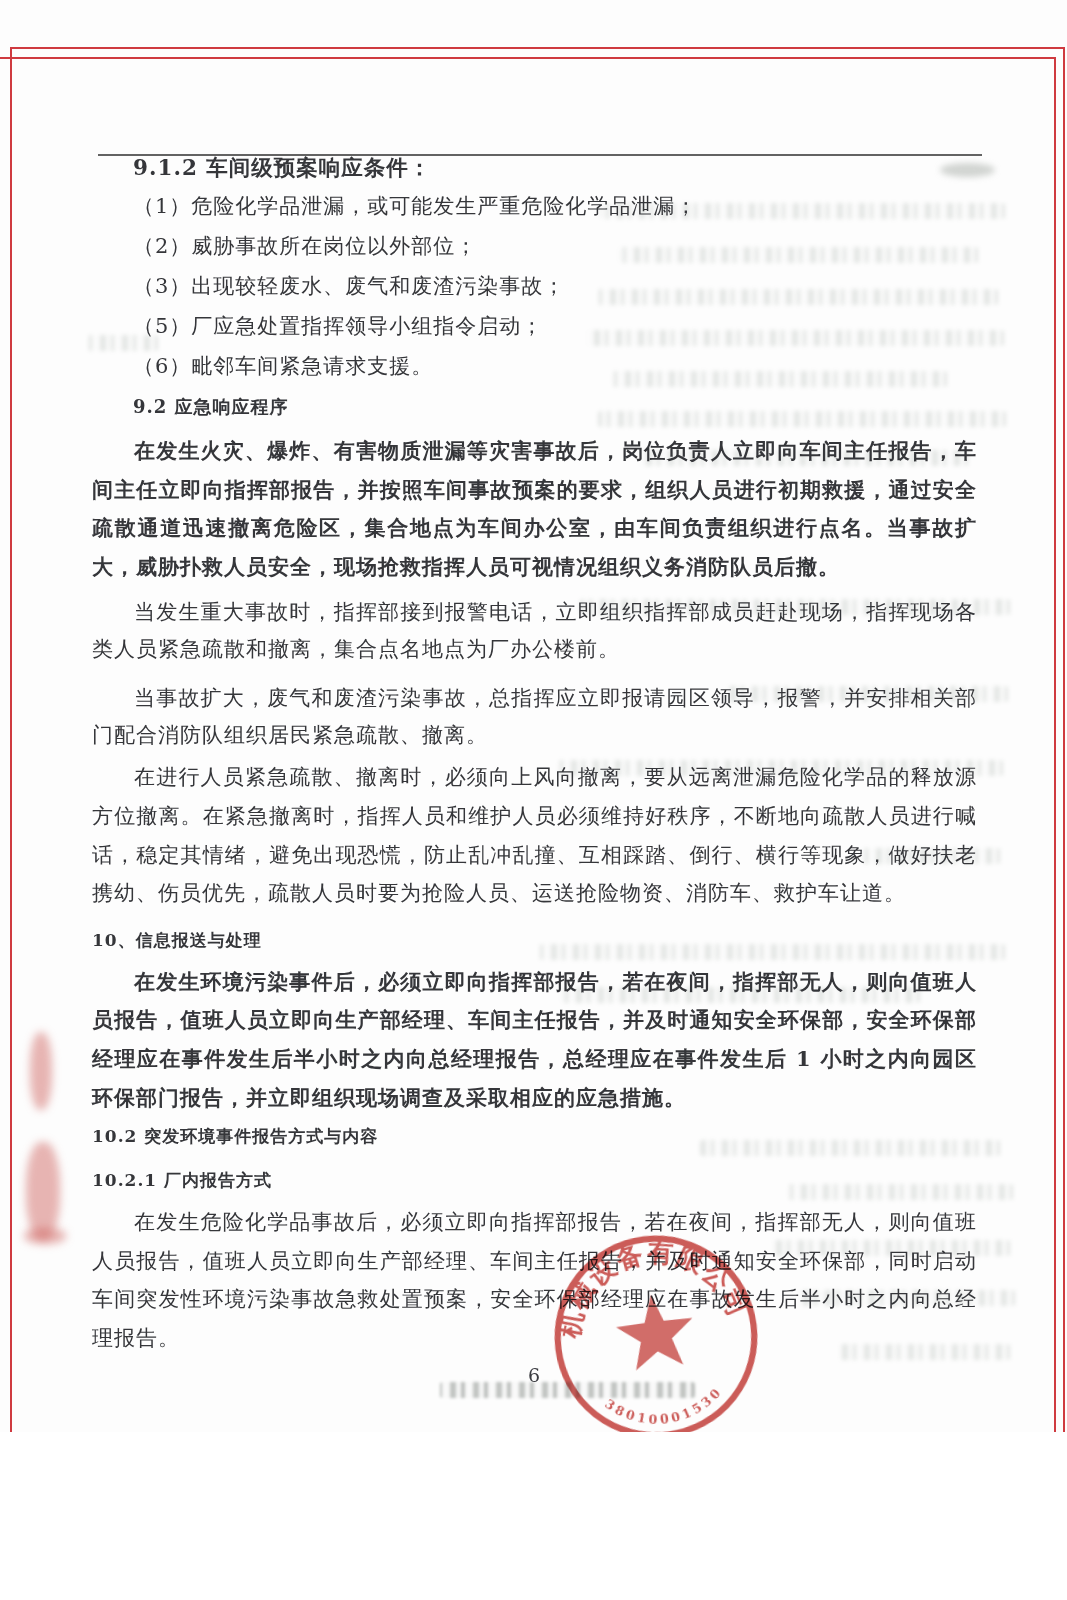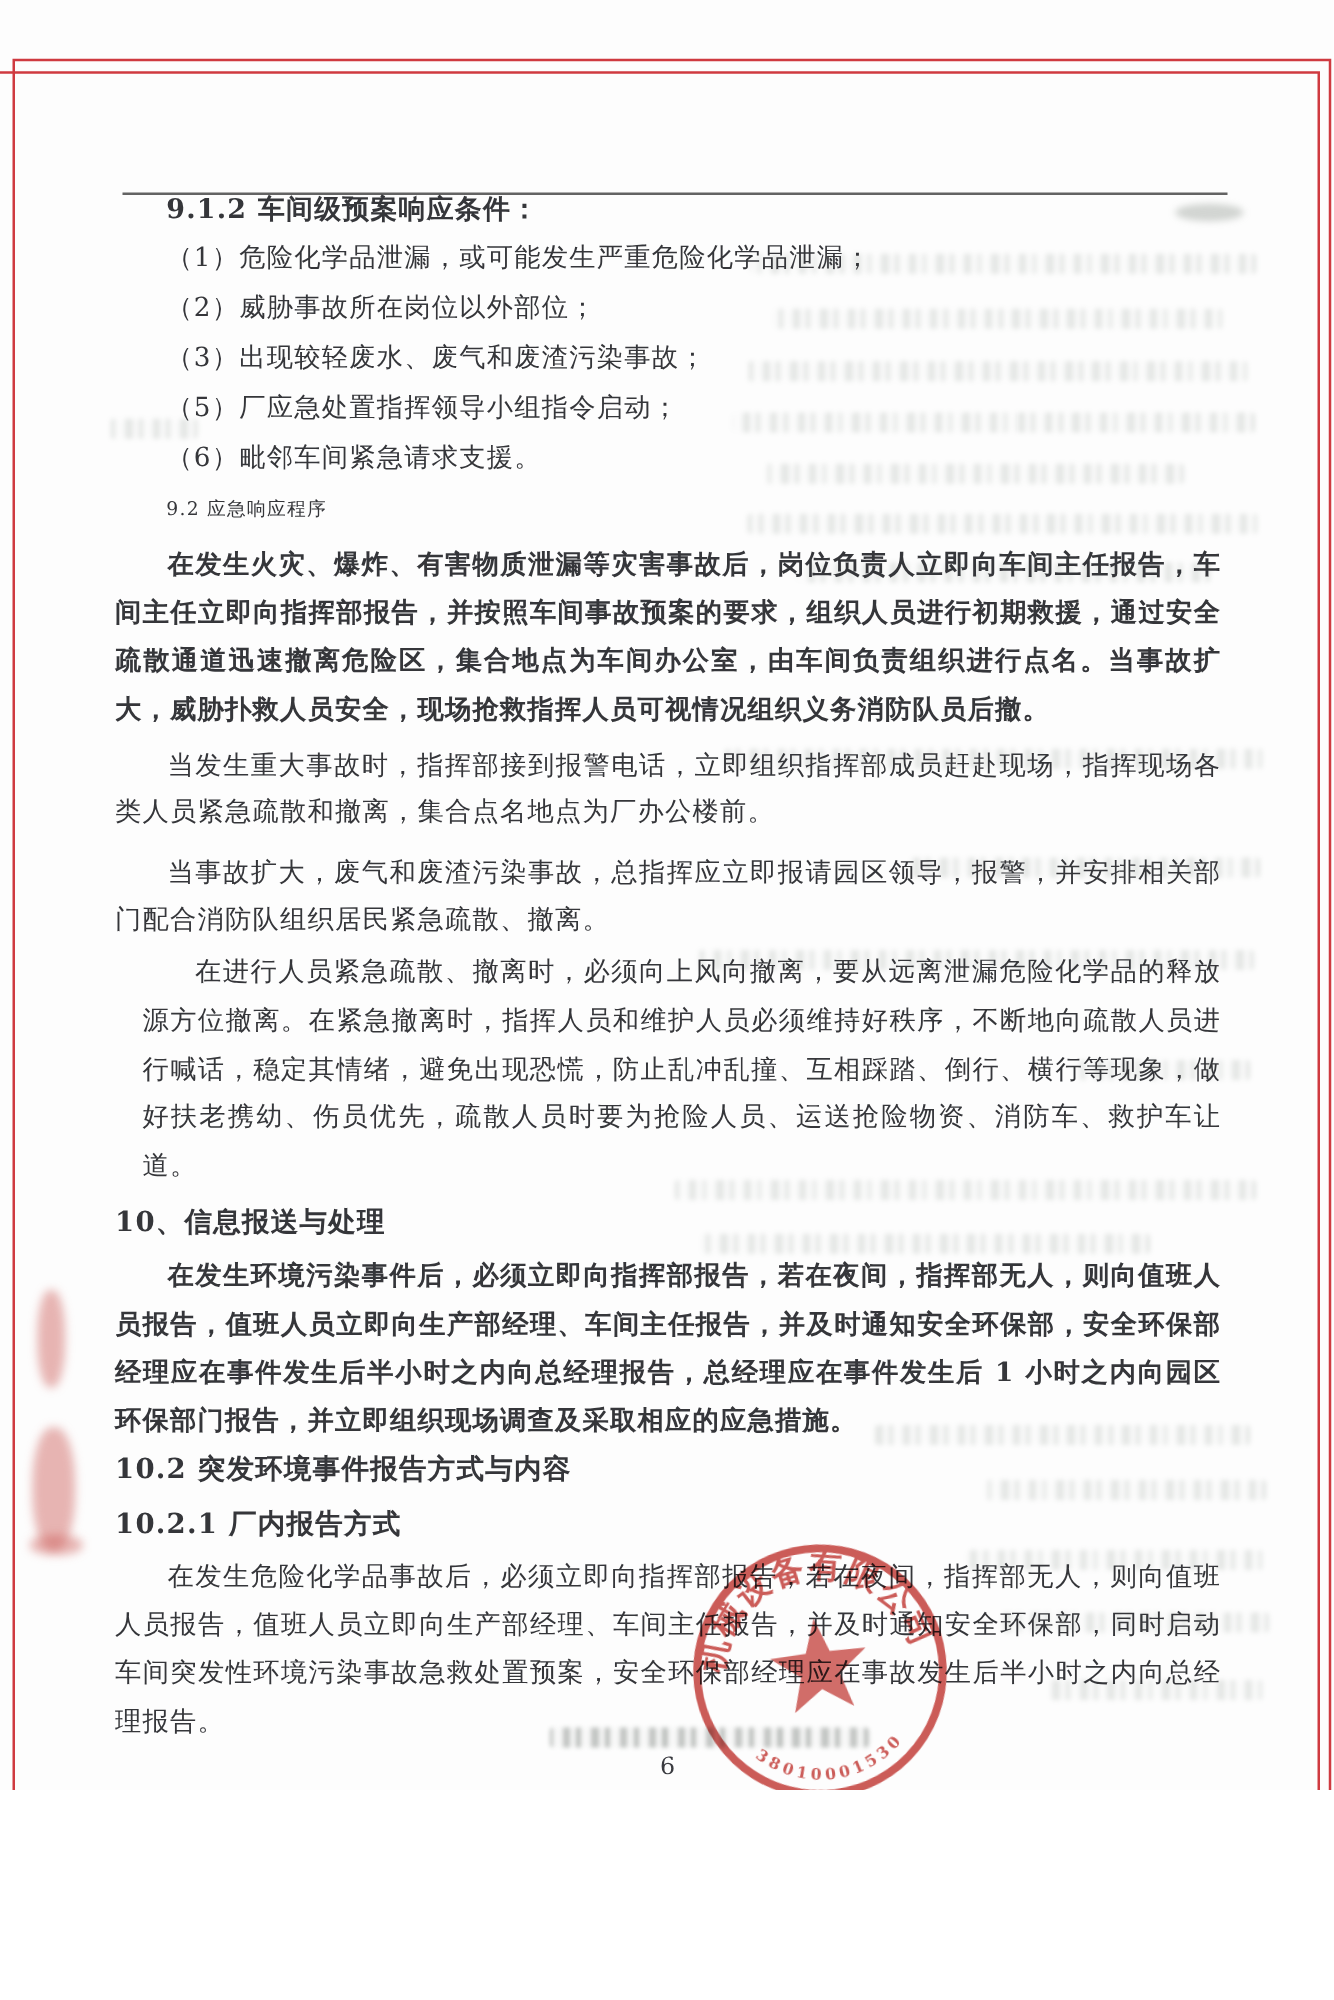--- a/index.html
+++ b/index.html
@@ -13,32 +13,32 @@
   }
   
   .frame{position:absolute;border:2px solid #cf3a40;pointer-events:none;}
   .frame-a{left:10px;top:47px;width:1051px;height:1493px;}
   .frame-b{left:-4px;top:57px;width:1056px;height:1493px;}
   
   .header-rule{position:absolute;left:98px;top:154px;width:884px;height:2px;background:#636363;}
   
   .content{position:absolute;left:92px;top:150px;width:885px;font-size:21px;letter-spacing:1px;text-align:justify;}
   .h-sub{font-weight:700;line-height:36px;padding-left:41px;margin:0;font-size:21.5px;}
-  .h-92{font-weight:400;line-height:38px;padding-left:41px;margin:2px 0 0 0;font-size:15px;}
-  .h-main{font-weight:700;line-height:38px;margin:0;font-size:22px;}
+  .h-92{font-weight:700;line-height:38px;padding-left:41px;margin:2px 0 0 0;font-size:18px;}
+  .h-main{font-weight:700;line-height:38px;margin:0;font-size:17px;}
   .h10{margin-top:8px;}
   .h1021{margin-top:6px;}
   .h102{margin-top:0;}
   .list912{margin:0;padding:0;list-style:none;}
   .list912 .li{line-height:40px;padding-left:41px;white-space:nowrap;}
   .para{margin:0;line-height:38.6px;text-indent:2em;}
   .p1{margin-top:6px;font-weight:bold;}
   .p2{margin-top:8px;line-height:37px;}
   .p3{margin-top:12px;line-height:37px;}
-  .p4{margin-top:4px;margin-left:22px;}
+  .p4{margin-top:4px;}
   .p5{margin-top:4px;font-weight:bold;}
   .p6{margin-top:4px;}
   .page-number{margin-top:2px;text-align:center;text-indent:0;font-size:19px;line-height:30px;color:#3a3b40;}
   
   .bleed{
     position:absolute;height:16px;opacity:.42;border-radius:3px;
     filter:blur(2.2px);transform:scaleX(-1);
     background:repeating-linear-gradient(90deg,
       rgba(138,148,140,.55) 0 3px, rgba(138,148,140,.06) 3px 8px,
       rgba(138,148,140,.5) 8px 14px, rgba(138,148,140,.04) 14px 22px);

